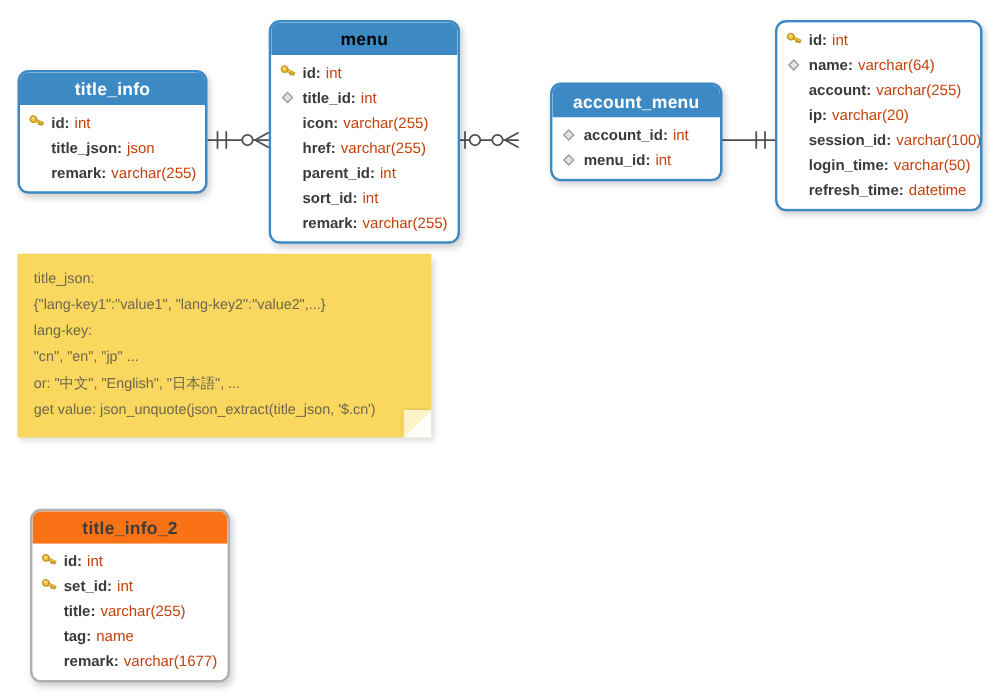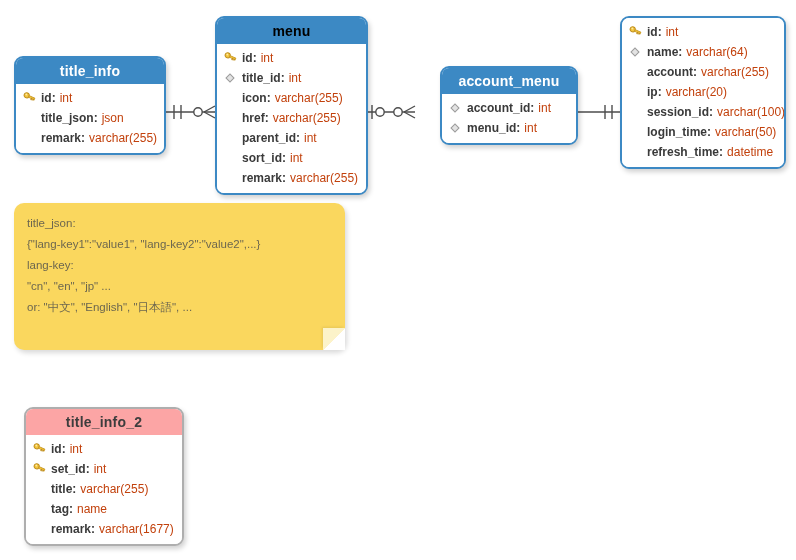--- a/index.html
+++ b/index.html
@@ -45,21 +45,20 @@
   .f-icon { width: 14px; height: 14px; margin-right: 5px; flex: none; display: inline-block; }
   .f-name { color: #3a3a3a; font-weight: bold; }
   .f-name::after { content: ":"; }
   .f-type { color: #c2410c; margin-left: 4px; }
   .note {
     position: absolute;
     box-sizing: border-box;
     padding: 10px 8px 8px 13px;
     font-size: 11.5px;
     box-shadow: 2px 3px 5px rgba(0,0,0,0.15);
-    border-radius: 10px;
   }
   .note-line { height: 21px; line-height: 21px; white-space: nowrap; }
   .fold-flap {
     position: absolute; right: 0; bottom: 0;
     width: 0; height: 0;
     border-top: 22px solid #fcf3c9;
     border-right: 22px solid transparent;
     filter: drop-shadow(-1px -1px 1px rgba(0,0,0,0.08));
   }
   .fold-cut {
@@ -239,21 +238,21 @@
           <span class="f-type">varchar(50)</span>
         </div>
         <div class="t-row">
           <span class="f-icon"></span>
           <span class="f-name">refresh_time</span>
           <span class="f-type">datetime</span>
         </div>
       </div>
     </div>
     <div class="table" style="left: 24px; top: 407px; width: 160px; border-color: rgb(174, 174, 174);">
-      <div class="t-header" style="background: #fca5a5; color: rgb(61, 61, 61);"><span>title_info_2</span></div>
+      <div class="t-header" style="background: #f97316; color: rgb(61, 61, 61);"><span>title_info_2</span></div>
       <div class="t-body">
         <div class="t-row">
           <svg class="f-icon" viewBox="0 0 16 16">
             <g transform="rotate(26 8 8)">
               <path d="M7 6.4 H14.6" stroke="#c08f1f" stroke-width="3" fill="none"></path>
               <path d="M7 6.4 H14.1" stroke="#f3c63e" stroke-width="1.5" fill="none"></path>
               <path d="M10.9 6.4 v2.9 M13.1 6.4 v2.4" stroke="#c08f1f" stroke-width="1.5" fill="none"></path>
               <circle cx="4.2" cy="6.4" r="2.9" fill="#f3c63e" stroke="#c08f1f" stroke-width="1.2"></circle>
               <circle cx="3.5" cy="5.7" r="1" fill="#ffe9a6"></circle>
             </g>
@@ -290,16 +289,17 @@
           <span class="f-type">varchar(1677)</span>
         </div>
       </div>
     </div>
     <div class="note" style="left: 14px; top: 203px; width: 331px; height: 147px; background: rgb(250, 215, 94); color: rgb(109, 103, 79);">
       <div class="note-line">title_json:</div>
       <div class="note-line">{"lang-key1":"value1", "lang-key2":"value2",...}</div>
       <div class="note-line">lang-key:</div>
       <div class="note-line">"cn", "en", "jp" ...</div>
       <div class="note-line">or: "中文", "English", "日本語", ...</div>
+      <div class="note-line">get value: json_unquote(json_extract(title_json, '$.cn')</div>
       <div class="fold-flap"></div>
       <div class="fold-cut"></div>
     </div>
   </div>
 
 </body></html>

